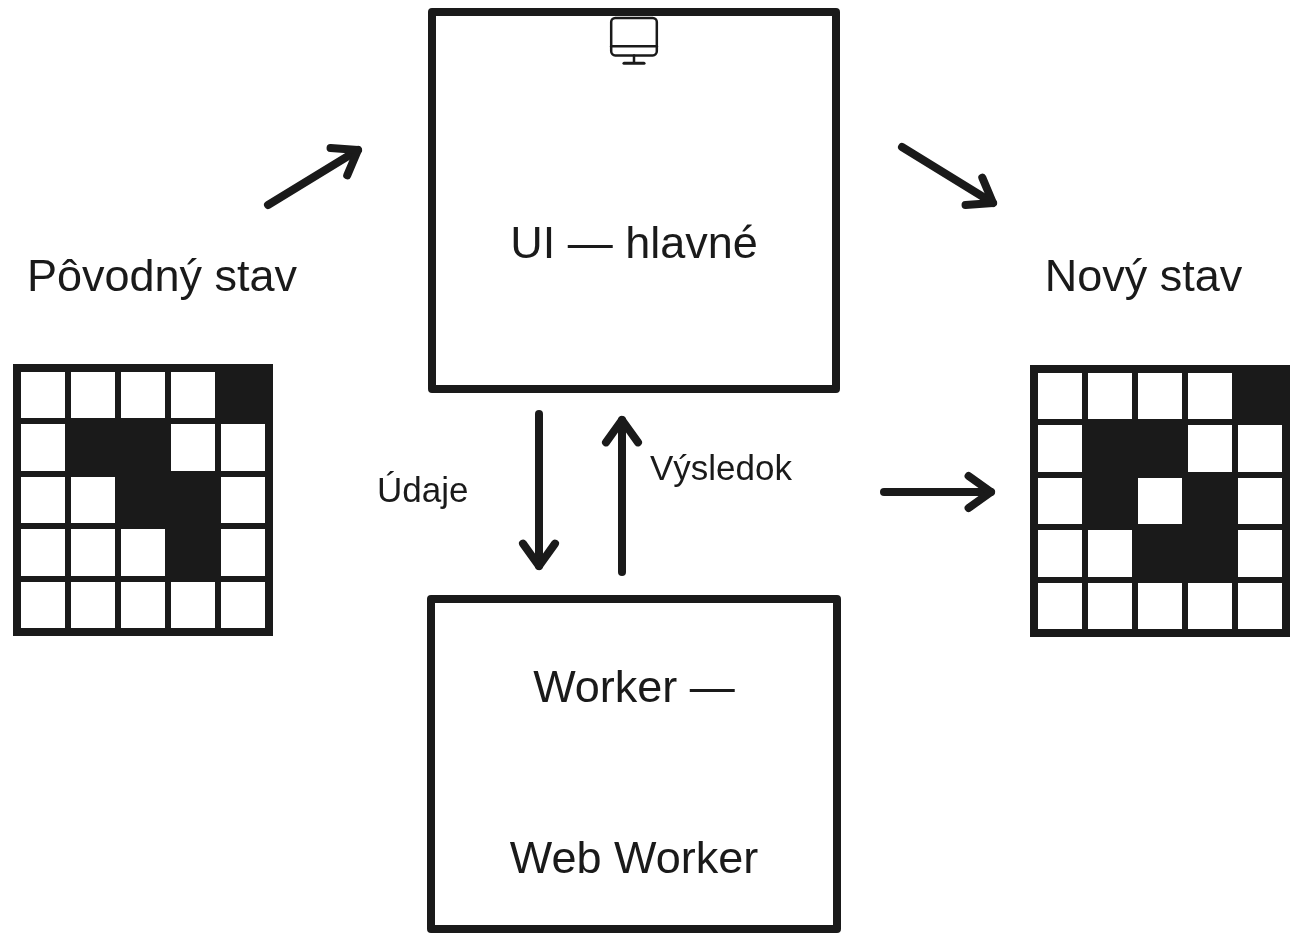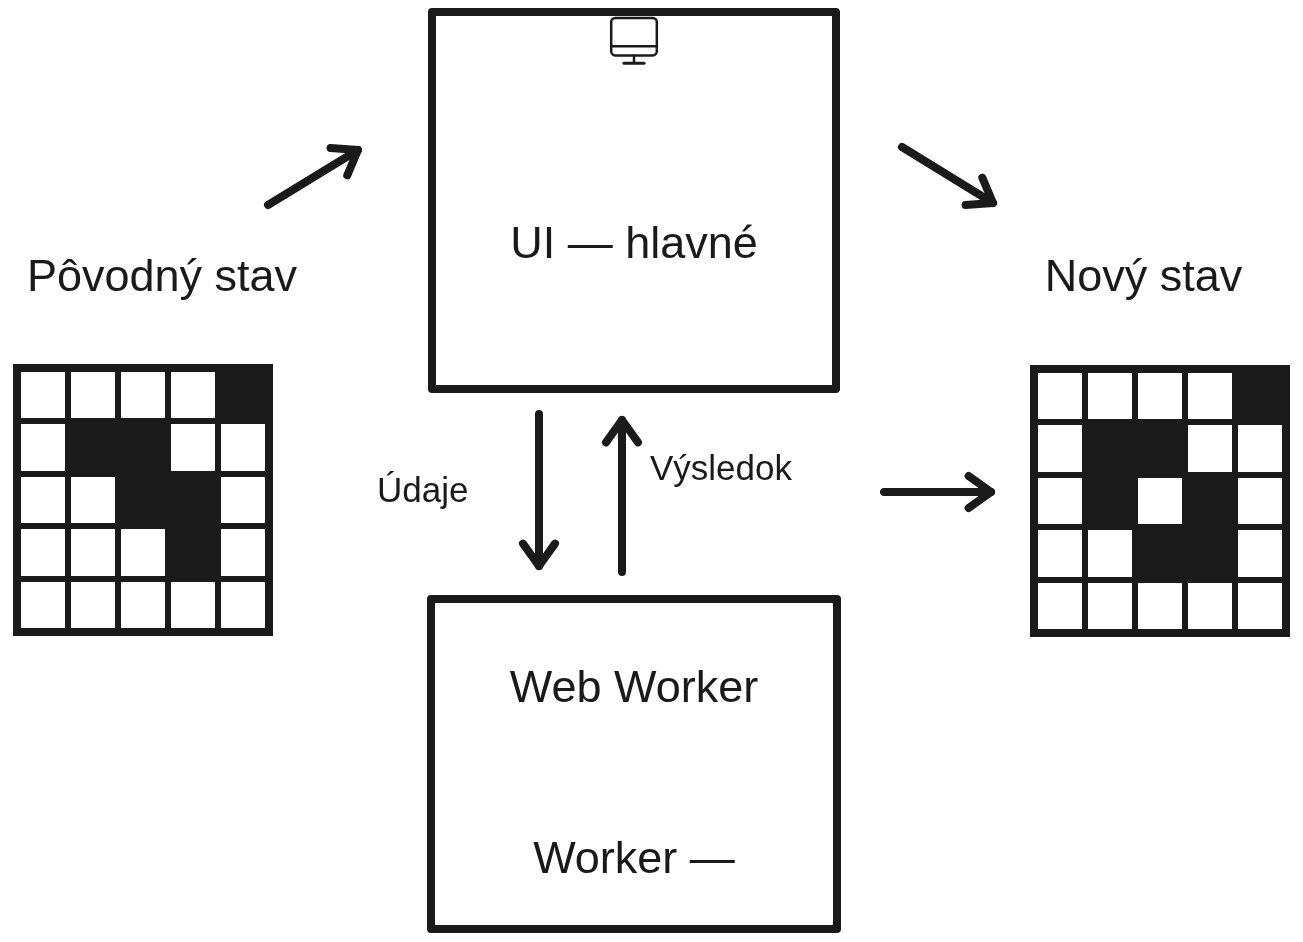--- a/index.html
+++ b/index.html
@@ -113,22 +113,22 @@
   </div>
 
   <div class="node" id="worker-node">
     <svg id="gear-svg" width="190" height="132" viewBox="0 0 190 132">
         <path d="M60.9,24.1 L63.8,9.4 L76.2,9.4 L79.1,24.1 L90.4,28.7 L102.8,20.4 L111.6,29.2 L103.3,41.6 L107.9,52.9 L122.6,55.8 L122.6,68.2 L107.9,71.1 L103.3,82.4 L111.6,94.8 L102.8,103.6 L90.4,95.3 L79.1,99.9 L76.2,114.6 L63.8,114.6 L60.9,99.9 L49.6,95.3 L37.2,103.6 L28.4,94.8 L36.7,82.4 L32.1,71.1 L17.4,68.2 L17.4,55.8 L32.1,52.9 L36.7,41.6 L28.4,29.2 L37.2,20.4 L49.6,28.7 Z" class="gear-body" stroke-width="9"></path>
         <circle cx="70" cy="62" r="19" class="gear-hole" stroke-width="9"></circle>
         <path d="M145.7,72.1 L147.4,63.2 L154.6,63.2 L156.3,72.1 L162.8,74.8 L170.2,69.7 L175.3,74.8 L170.2,82.2 L172.9,88.7 L181.8,90.4 L181.8,97.6 L172.9,99.3 L170.2,105.8 L175.3,113.2 L170.2,118.3 L162.8,113.2 L156.3,115.9 L154.6,124.8 L147.4,124.8 L145.7,115.9 L139.2,113.2 L131.8,118.3 L126.7,113.2 L131.8,105.8 L129.1,99.3 L120.2,97.6 L120.2,90.4 L129.1,88.7 L131.8,82.2 L126.7,74.8 L131.8,69.7 L139.2,74.8 Z" class="gear-body" stroke-width="7"></path>
         <circle cx="151" cy="94" r="9" class="gear-hole" stroke-width="7"></circle>
       </svg>
     <div class="node-title">
+      <div>Worker —</div>
       <div>Web Worker</div>
-      <div>Worker —</div>
     </div>
   </div>
 
   <div class="arrow-label" id="data-label">Údaje</div>
   <div class="arrow-label" id="result-label">Výsledok</div>
 
   <svg id="arrows">
     <defs>
       <marker id="chev" viewBox="0 0 6 6" markerWidth="6" markerHeight="6" refX="4.8" refY="3" orient="auto" markerUnits="strokeWidth">
         <polyline class="chev" points="2,1 4.8,3 2,5" stroke-width="1"></polyline>

